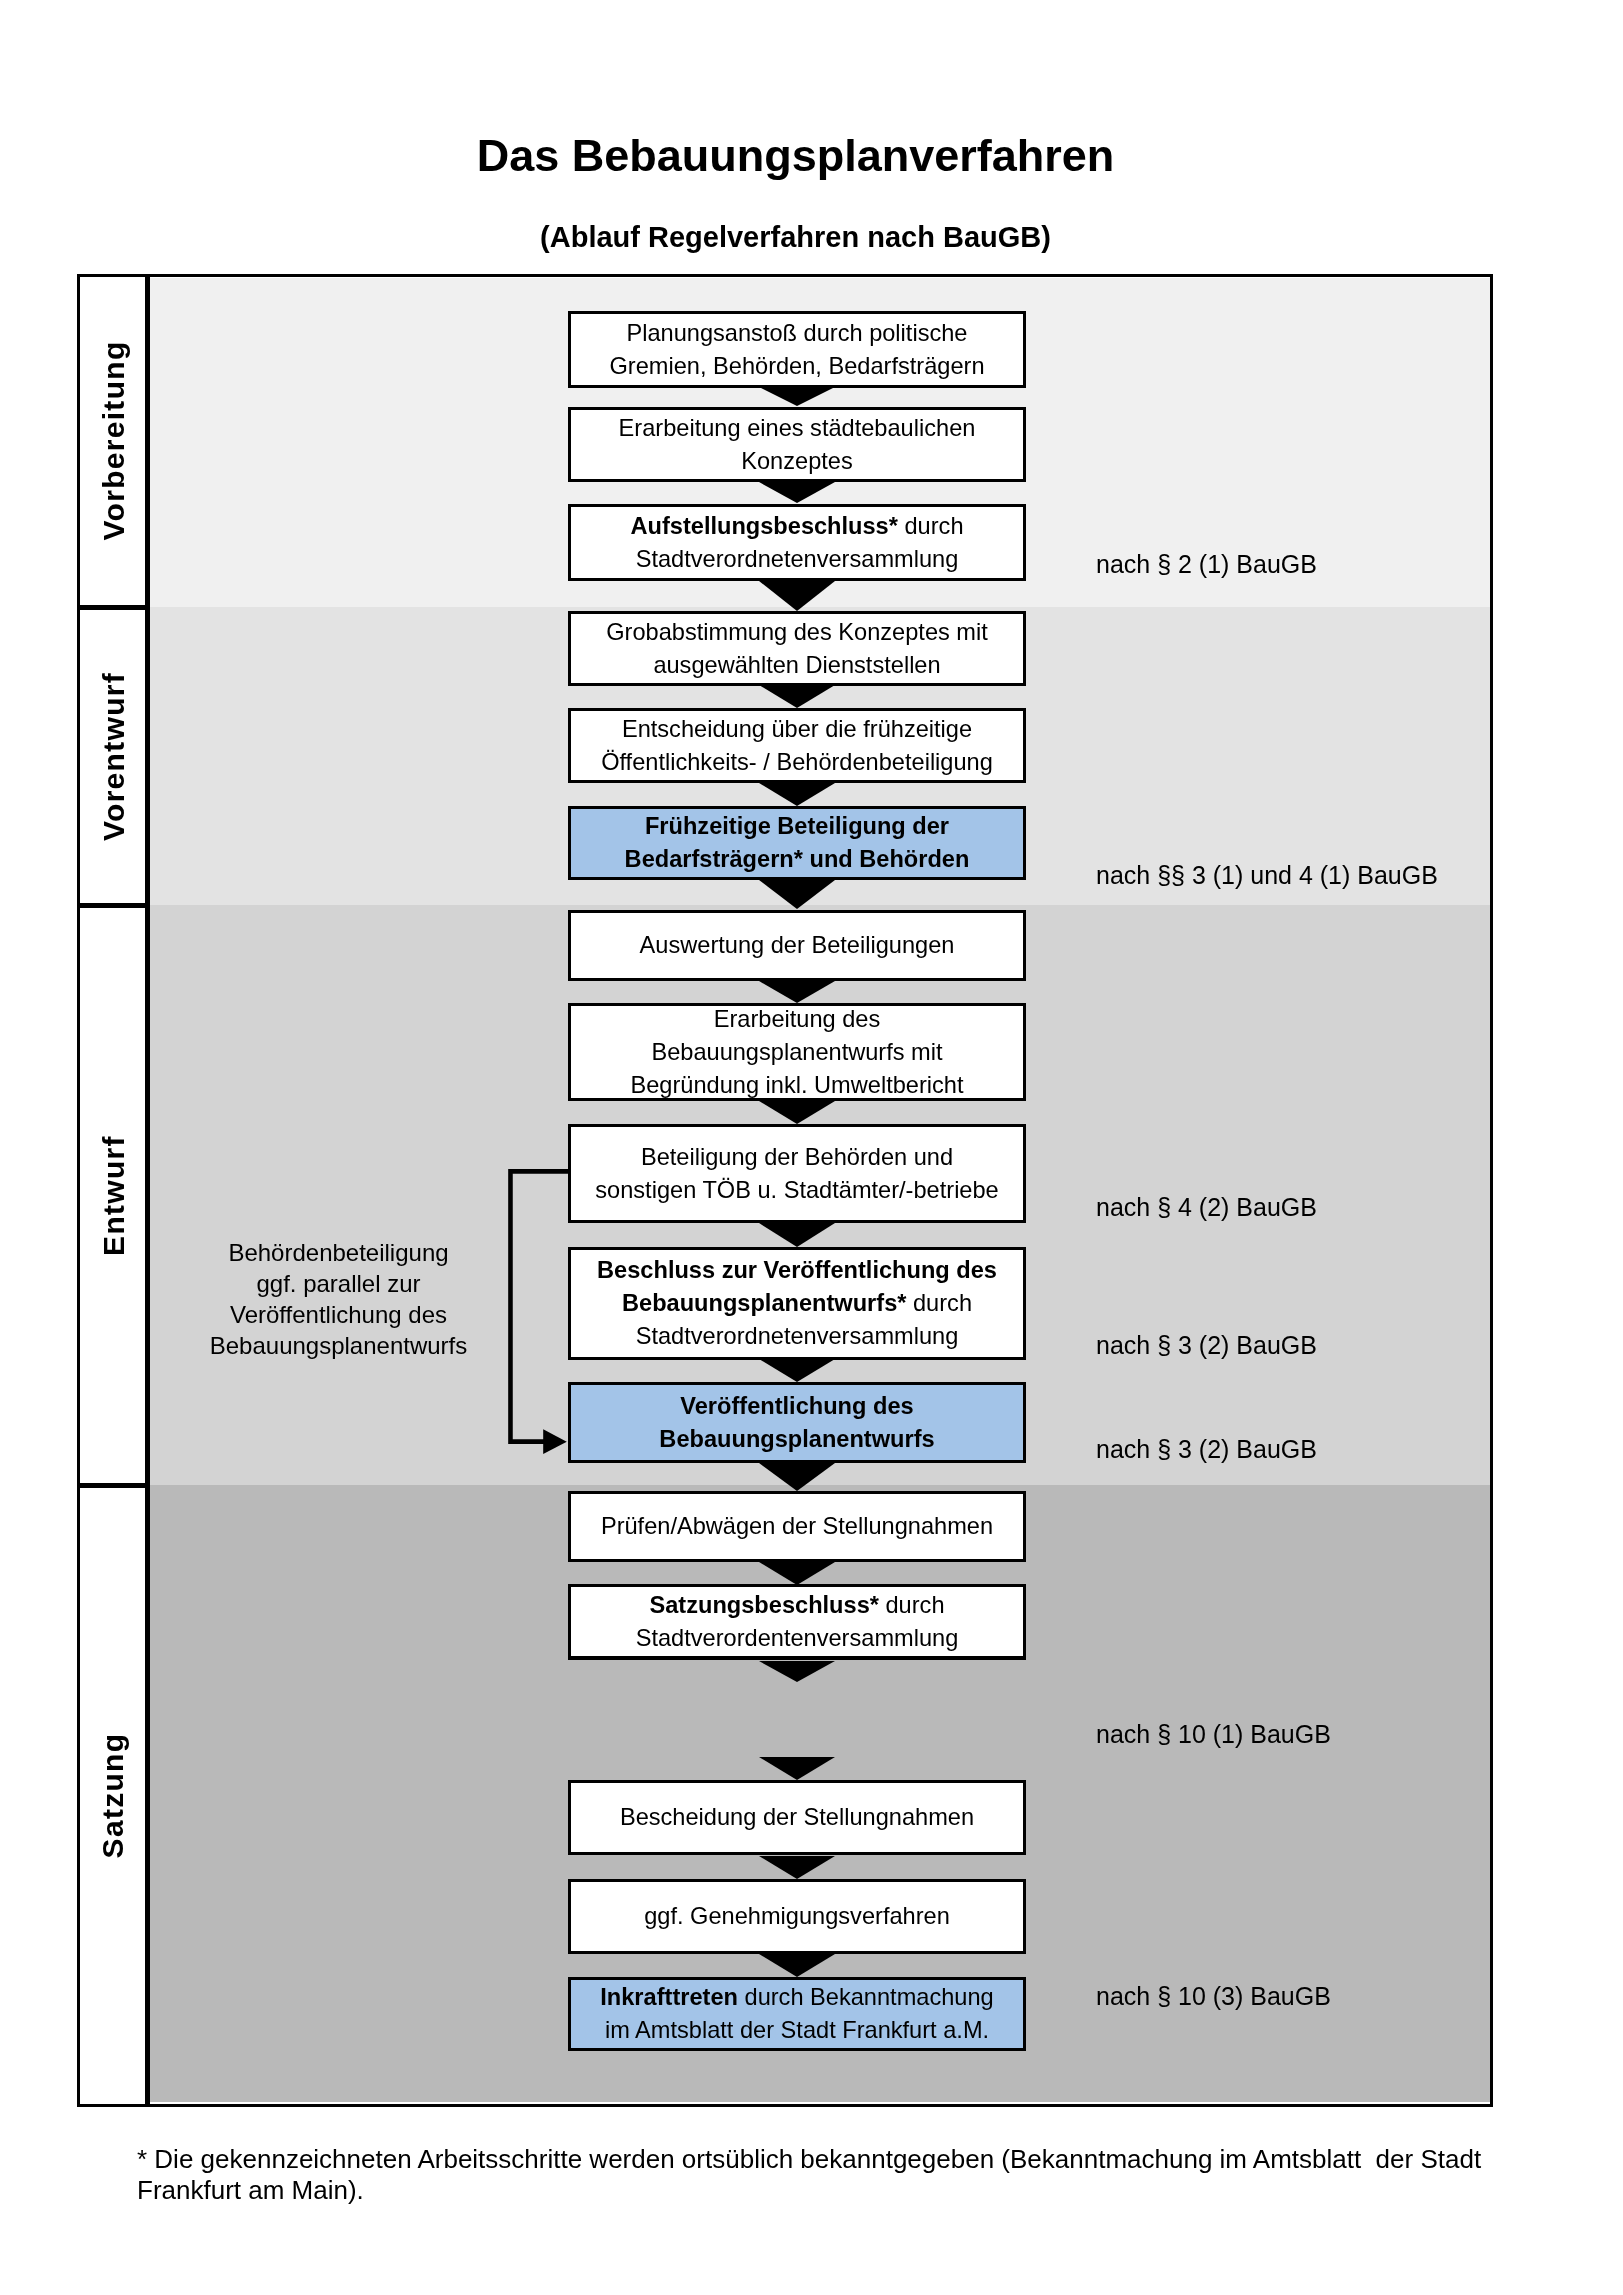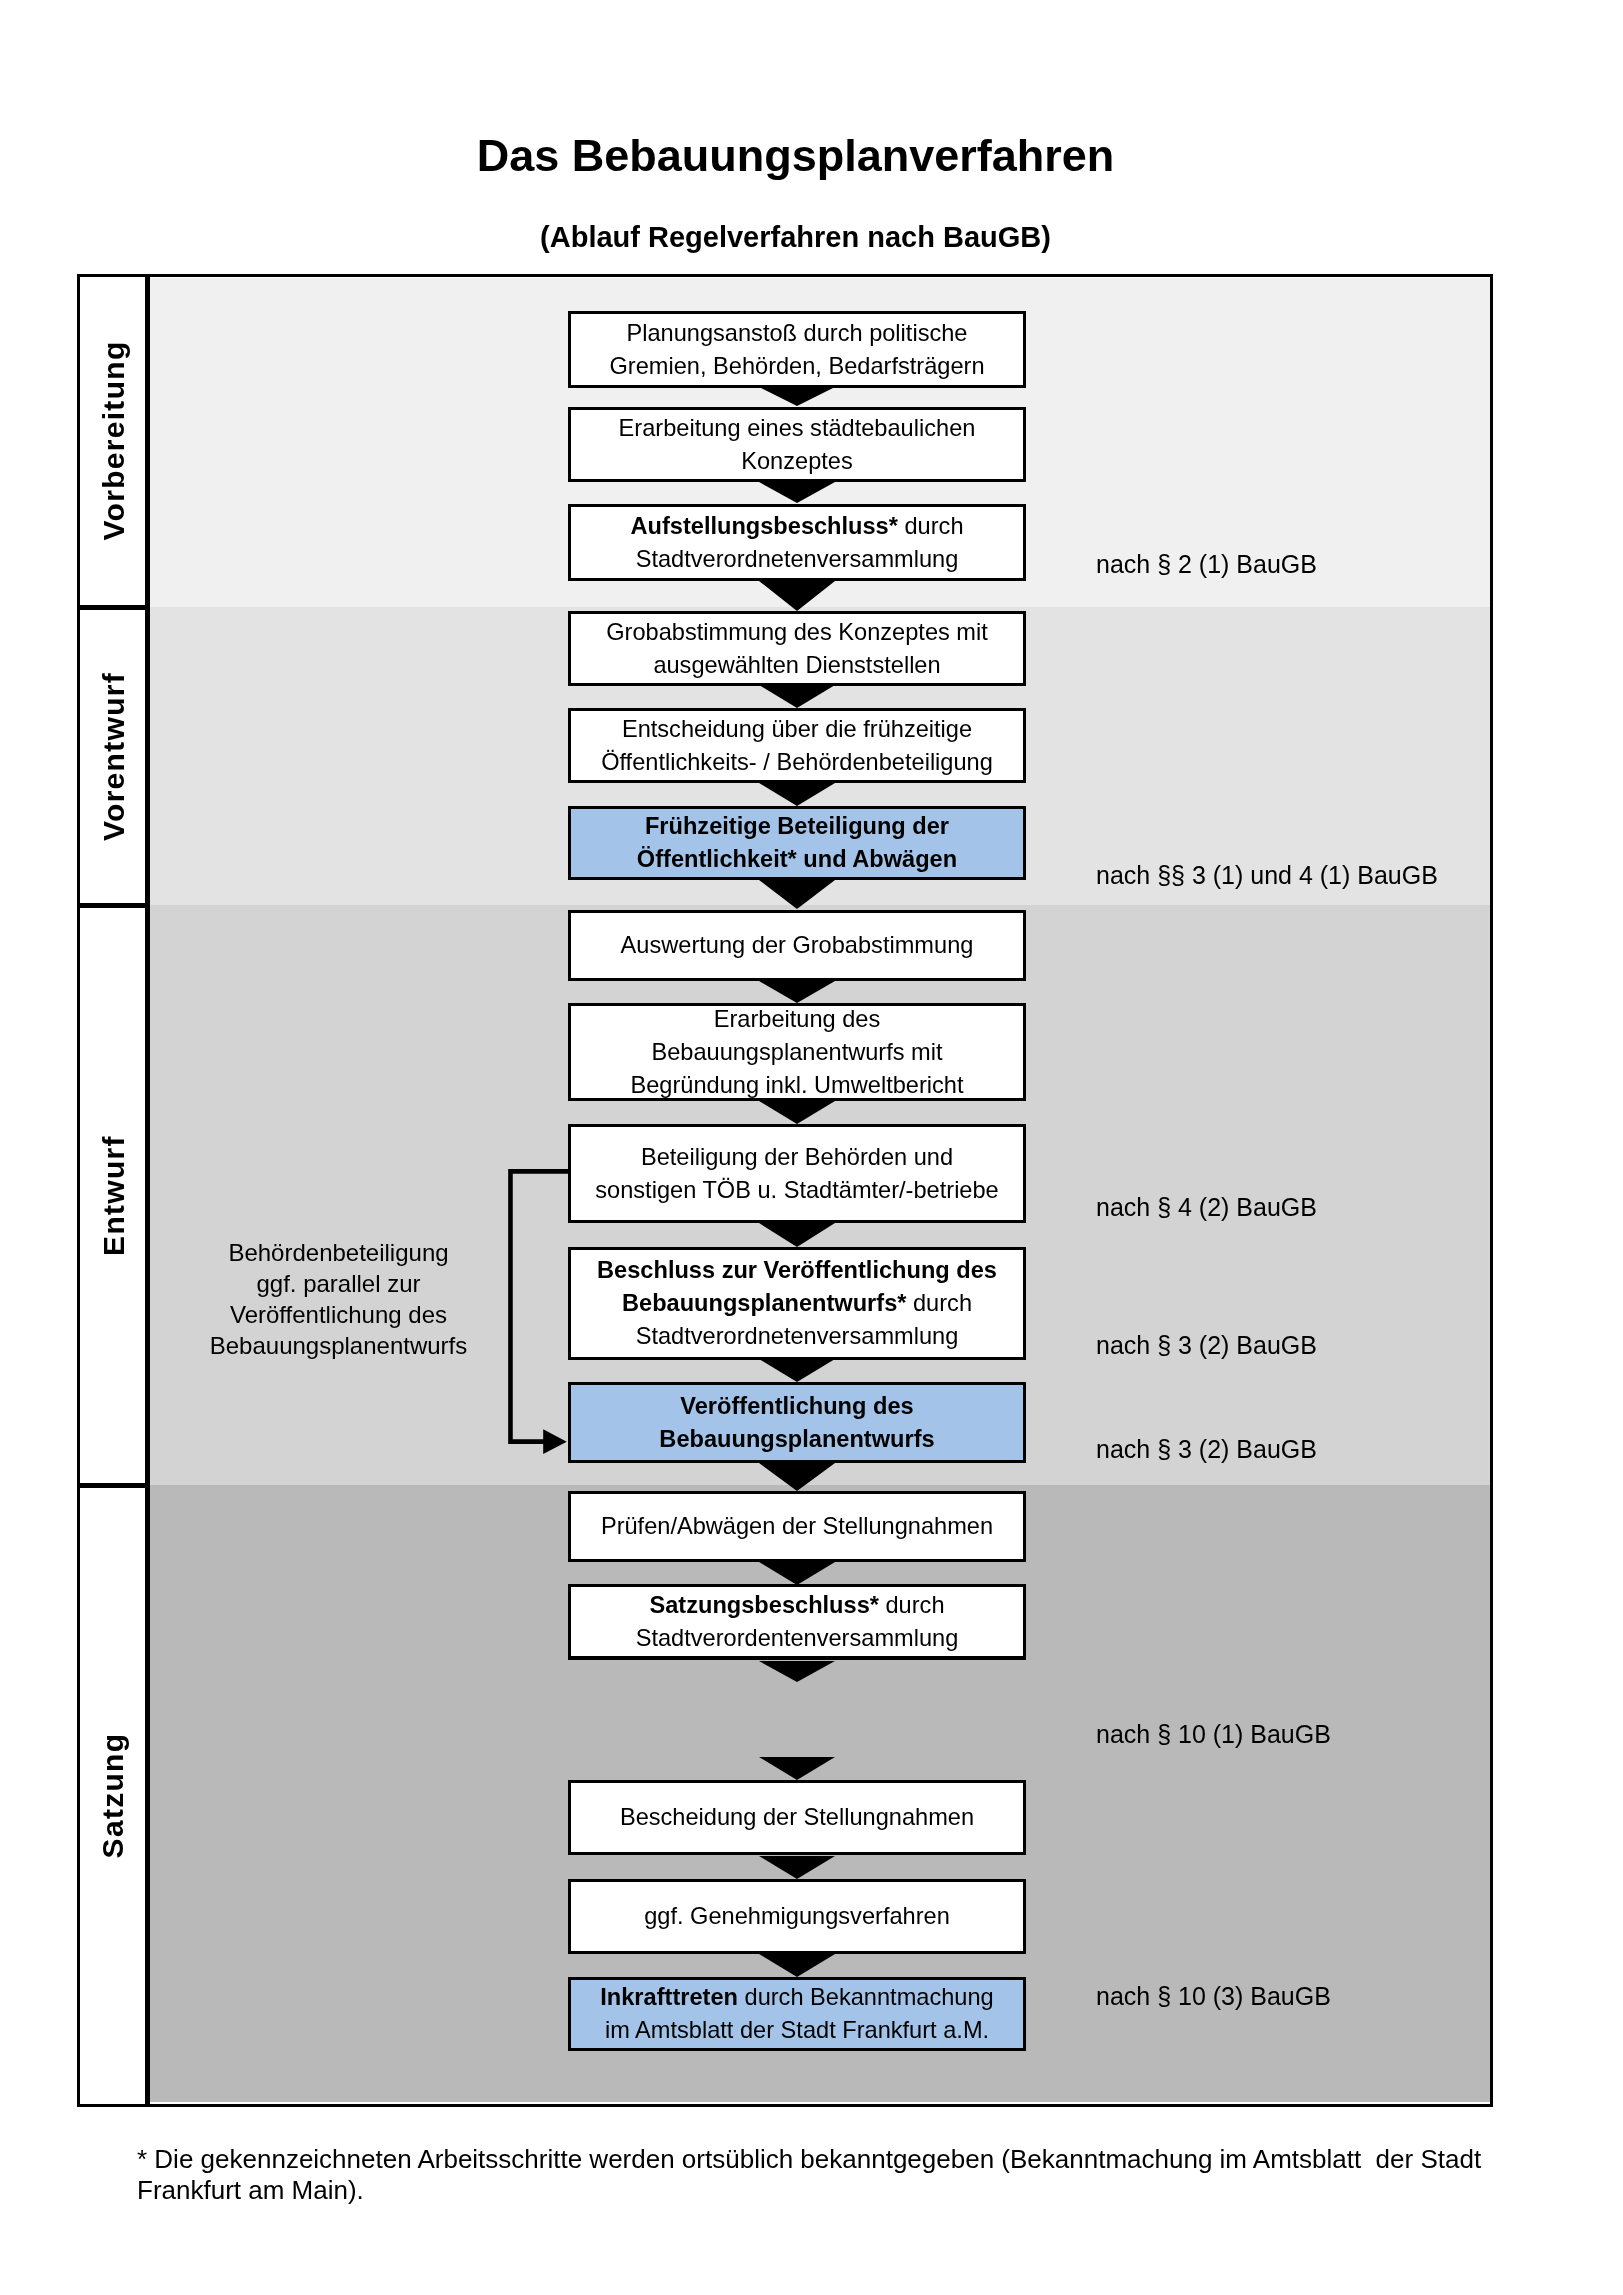--- a/index.html
+++ b/index.html
@@ -79,24 +79,24 @@
     <div class="step" style="top: 611px; height: 75px;">
       <div class="line"><span class="seg">Grobabstimmung des Konzeptes mit</span></div>
       <div class="line"><span class="seg">ausgewählten Dienststellen</span></div>
     </div>
     <div class="step" style="top: 708px; height: 75px; text-align: center;">
       <div class="line"><span class="seg">Entscheidung über die frühzeitige</span></div>
       <div class="line"><span class="seg">Öffentlichkeits- / Behördenbeteiligung</span></div>
     </div>
     <div class="step" style="top: 806px; height: 74px; background: rgb(163, 196, 232);">
       <div class="line"><span class="seg-b">Frühzeitige Beteiligung der</span></div>
-      <div class="line"><span class="seg-b">Öffentlichkeit* und Abwägen</span></div>
+      <div class="line"><span class="seg-b">Bedarfsträgern* und Behörden</span></div>
     </div>
     <div class="step" style="top: 910px; height: 71px;">
-      <div class="line"><span class="seg">Auswertung der Grobabstimmung</span></div>
+      <div class="line"><span class="seg">Auswertung der Beteiligungen</span></div>
     </div>
     <div class="step" style="top: 1003px; height: 98px;">
       <div class="line"><span class="seg">Erarbeitung des</span></div>
       <div class="line"><span class="seg">Bebauungsplanentwurfs mit</span></div>
       <div class="line"><span class="seg">Begründung inkl. Umweltbericht</span></div>
     </div>
     <div class="step" style="top: 1124px; height: 99px;">
       <div class="line"><span class="seg">Beteiligung der Behörden und</span></div>
       <div class="line"><span class="seg">sonstigen TÖB u. Stadtämter/-betriebe</span></div>
     </div>

